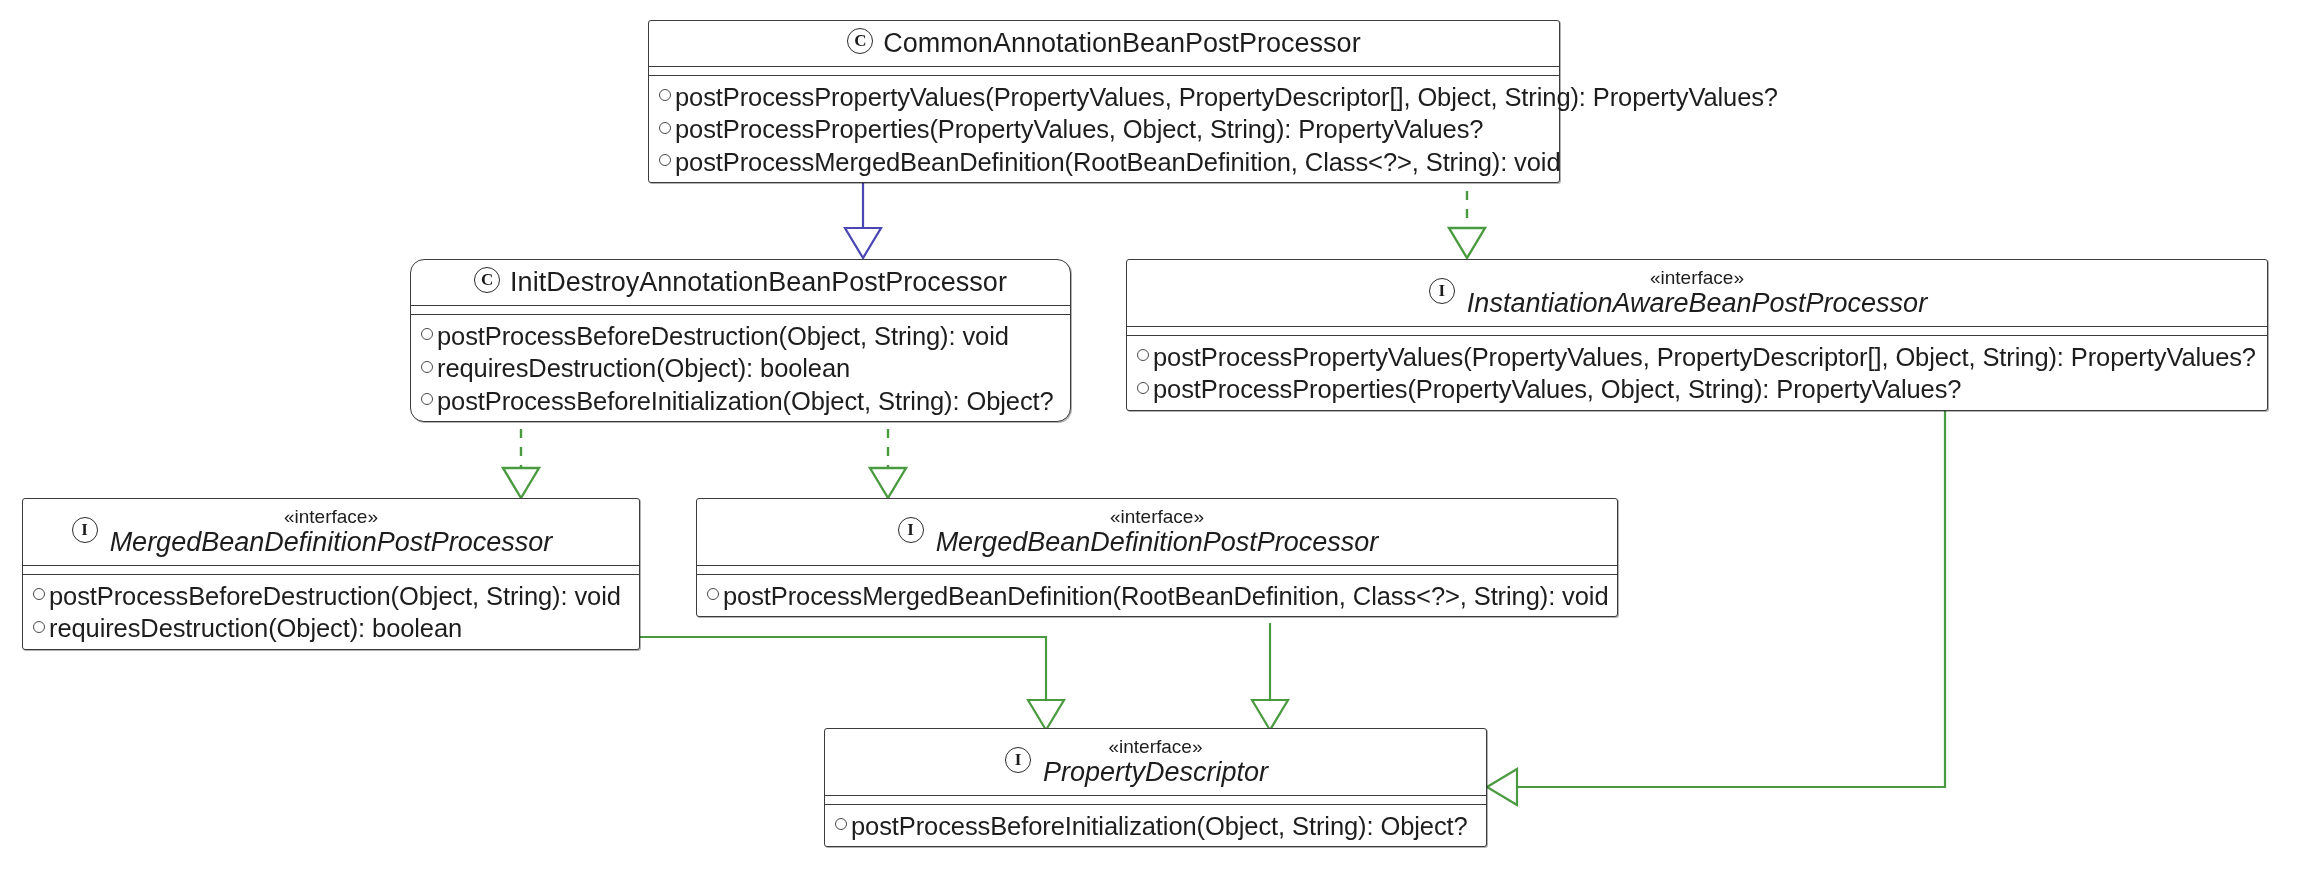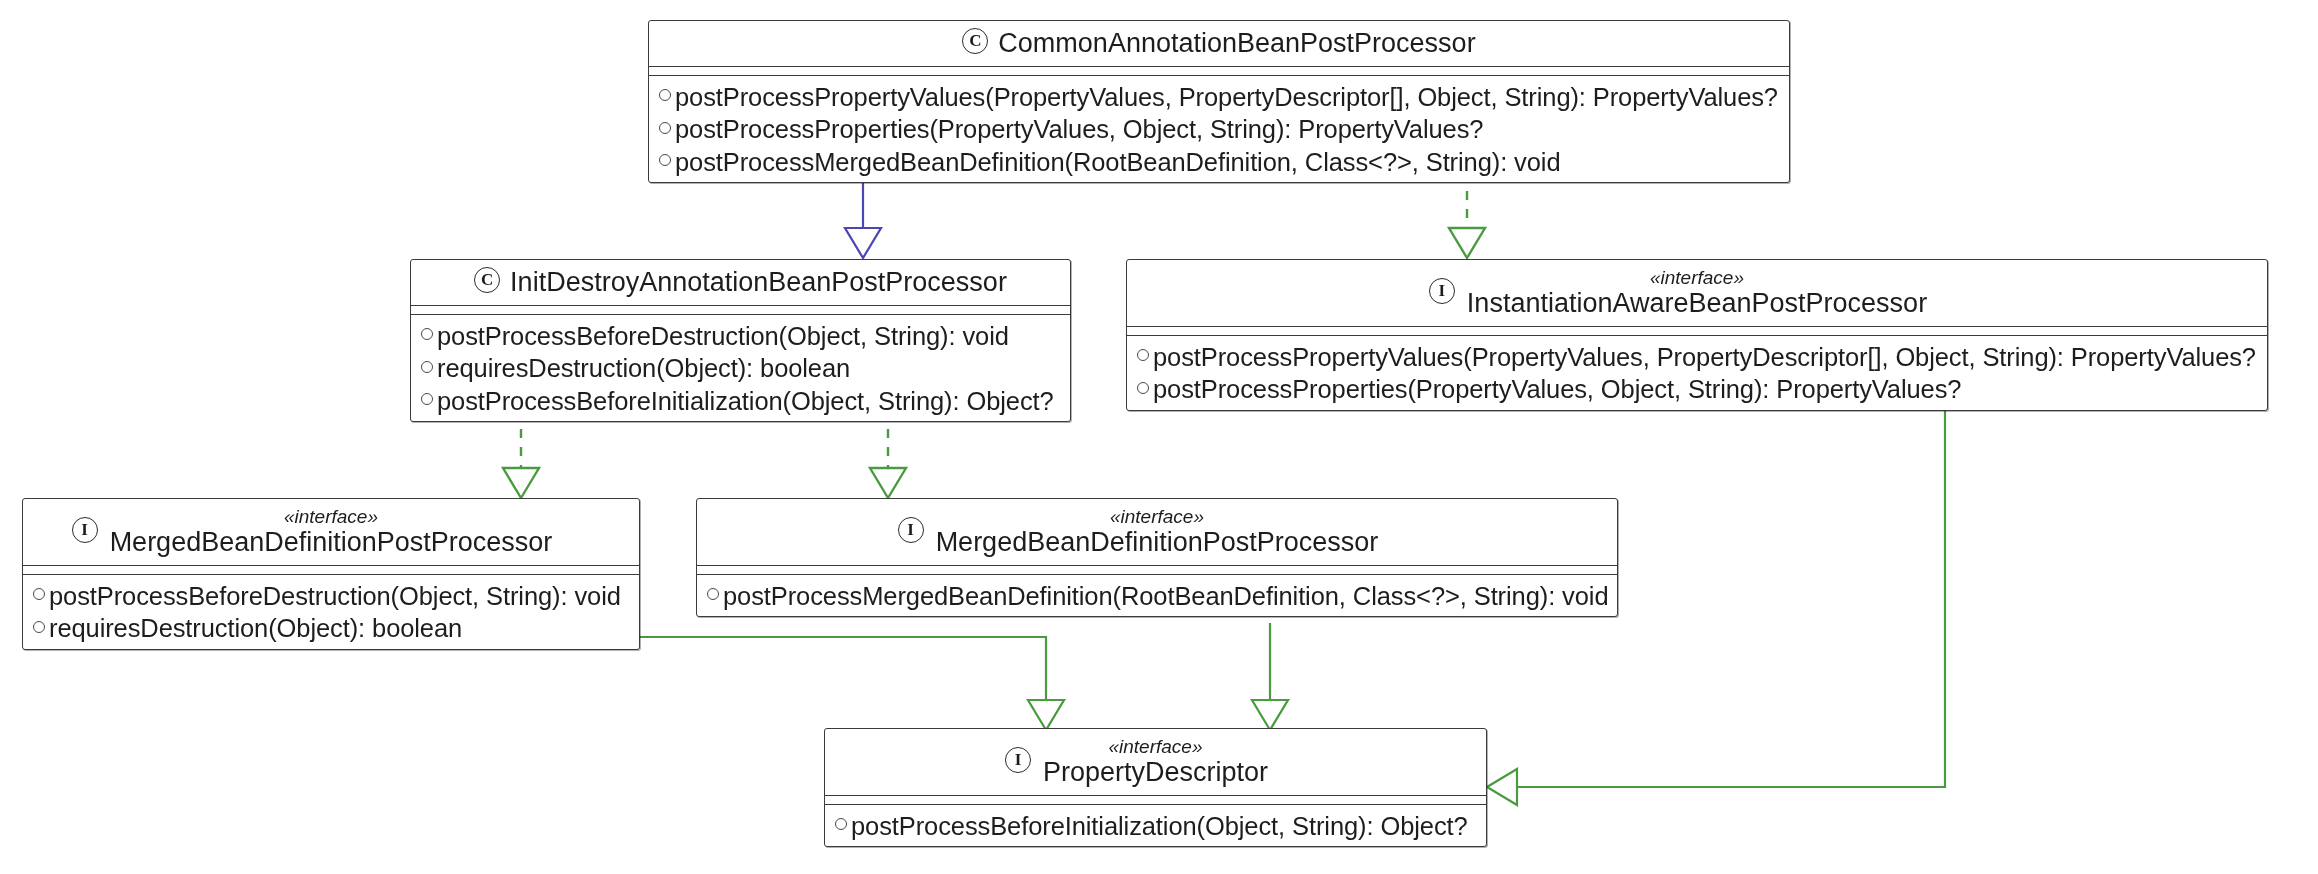--- a/index.html
+++ b/index.html
@@ -72,31 +72,30 @@
     position: relative;
     top: -2px;
     margin-right: 4px;
     background: #fff;
   }
   .method-row .sig { vertical-align: middle; }
   .stereotype {
     display: block;
     font-size: 19px;
     line-height: 21px;
-    font-style: italic;
     color: #1d1d1d;
   }
   .type-name {
     display: block;
     font-size: 27px;
     line-height: 30px;
     color: #1d1d1d;
     white-space: nowrap;
   }
-  .type-name.iface { }
+  .type-name.iface { font-style: italic; }
   .type-name.cls  { font-style: normal; }
 
   
   .tmark {
     position: absolute;
     width: 26px;
     height: 26px;
     border: 1.7px solid #2b2b2b;
     border-radius: 50%;
     box-sizing: border-box;
@@ -182,35 +181,35 @@
       <path d="M 1270 730 L 1252 700 L 1288 700 Z" stroke="#4a9a3f" stroke-width="2.2" fill="#ffffff"></path>
     </g>
 
      BeanPostProcessor  (solid green, extends, right routing) --&gt;
     <g>
       <path d="M 1945 398 L 1945 787 L 1517 787" stroke="#4a9a3f" stroke-width="2.2" fill="none"></path>
       <path d="M 1487 787 L 1517 769 L 1517 805 Z" stroke="#4a9a3f" stroke-width="2.2" fill="#ffffff"></path>
     </g>
   </svg>
 
-  <div class="uml-box" style="left:648px; top:20px; width:1142px;">
+  <div class="uml-box" style="left:648px; top:20px; width:912px;">
     <div class="uml-header">
       <span class="hdr-inline">
         <span class="tmark">C</span><span class="type-name cls">CommonAnnotationBeanPostProcessor</span>
       </span>
     </div>
     <div class="uml-attrs"></div>
     <div class="uml-methods">
       <div class="method-row"><span class="bullet"></span><span class="sig">postProcessPropertyValues(PropertyValues, PropertyDescriptor[], Object, String): PropertyValues?</span></div>
       <div class="method-row"><span class="bullet"></span><span class="sig">postProcessProperties(PropertyValues, Object, String): PropertyValues?</span></div>
       <div class="method-row"><span class="bullet"></span><span class="sig">postProcessMergedBeanDefinition(RootBeanDefinition, Class&lt;?&gt;, String): void</span></div>
     </div>
   </div>
 
-  <div class="uml-box" style="left:410px; top:259px; width:661px;">
+  <div class="uml-box" style="left:410px; top:259px; width:661px;border-radius:14px;">
     <div class="uml-header">
       <span class="hdr-inline">
         <span class="tmark">C</span><span class="type-name cls">InitDestroyAnnotationBeanPostProcessor</span>
       </span>
     </div>
     <div class="uml-attrs"></div>
     <div class="uml-methods">
       <div class="method-row"><span class="bullet"></span><span class="sig">postProcessBeforeDestruction(Object, String): void</span></div>
       <div class="method-row"><span class="bullet"></span><span class="sig">requiresDestruction(Object): boolean</span></div>
       <div class="method-row"><span class="bullet"></span><span class="sig">postProcessBeforeInitialization(Object, String): Object?</span></div>

